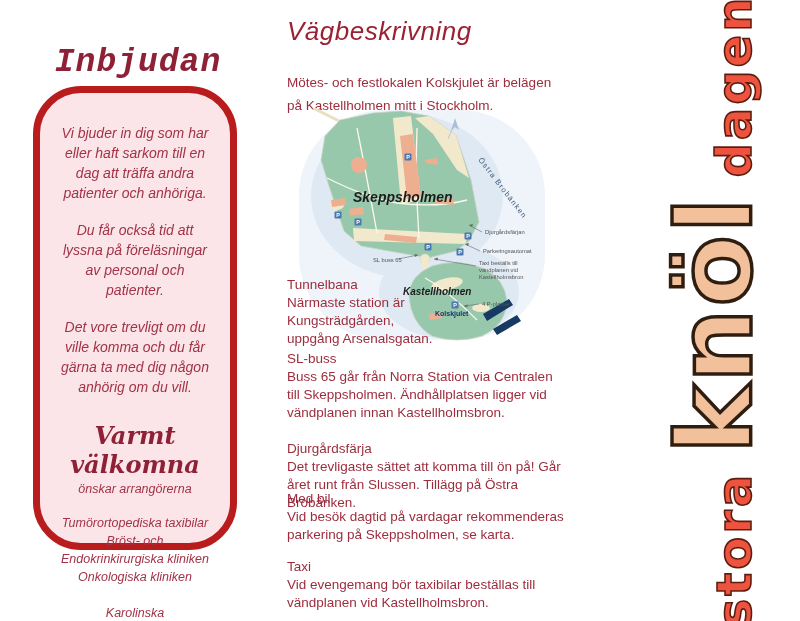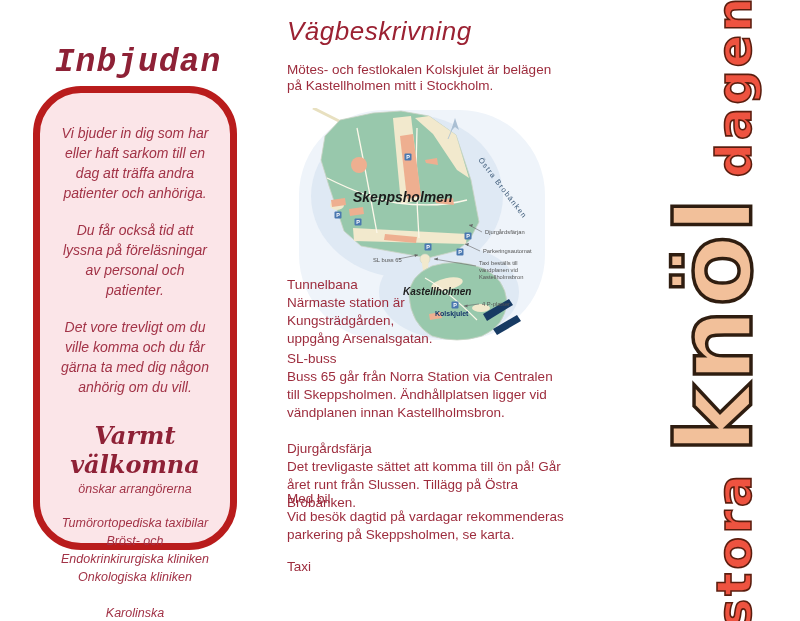--- a/index.html
+++ b/index.html
@@ -18,21 +18,21 @@
   .welcome{font-family:"DejaVu Serif",serif;font-size:24px;font-weight:bold;color:#8e2136;
         margin-top:24px;word-spacing:7px;}
   .welcome-sub{font-size:12.5px;margin-top:3px;}
   .clinics{margin-top:18px;font-size:12.5px;line-height:18px;}
   .hospital{margin-top:18px;font-size:12.5px;line-height:18px;}
 
   
   .vag-title{position:absolute;left:287px;top:16px;font-size:26px;font-style:italic;
         color:#9b2132;letter-spacing:.5px;text-align:right;}
   .m-text{position:absolute;color:#9d2c3d;font-size:13.5px;line-height:18px;}
-  .intro{left:287px;top:48px;width:268px;line-height:16px;}
+  .intro{left:287px;top:57px;width:268px;line-height:23px;}
   .sec-tunnelbana{left:287px;top:276px;width:160px;}
   .sec-sl{left:287px;top:350px;width:278px;}
   .sec-ferry{left:287px;top:440px;width:278px;}
   .sec-car{left:287px;top:490px;width:278px;}
   .sec-taxi{left:287px;top:544px;width:278px;margin-top:14px;}
   .map-svg{position:absolute;left:297px;top:108px;}
 
   
   .vertical-title{position:absolute;left:415px;top:235px;width:510px;height:92px;
         padding-top:60px;transform:rotate(-90deg);display:flex;align-items:baseline;
@@ -195,20 +195,21 @@
   <div class="m-text sec-ferry">
     <div>Djurgårdsfärja</div>
     <div>Det trevligaste sättet att komma till ön på! Går året runt från Slussen. Tillägg på Östra Brobänken.</div>
   </div>
   <div class="m-text sec-car">
     <div>Med bil</div>
     <div>Vid besök dagtid på vardagar rekommenderas parkering på Skeppsholmen, se karta.</div>
   </div>
   <div class="m-text sec-taxi">
     <div>Taxi</div>
+    <div>Vid evengemang bör taxibilar beställas till vändplanen vid Kastellholmsbron.</div>
   </div>
 
   <div class="vertical-title">
     <span class="word-red">stora</span>
     <span class="word-bone">knöl</span>
     <span class="word-red">dagen</span>
   </div>
 
 </div>
 

